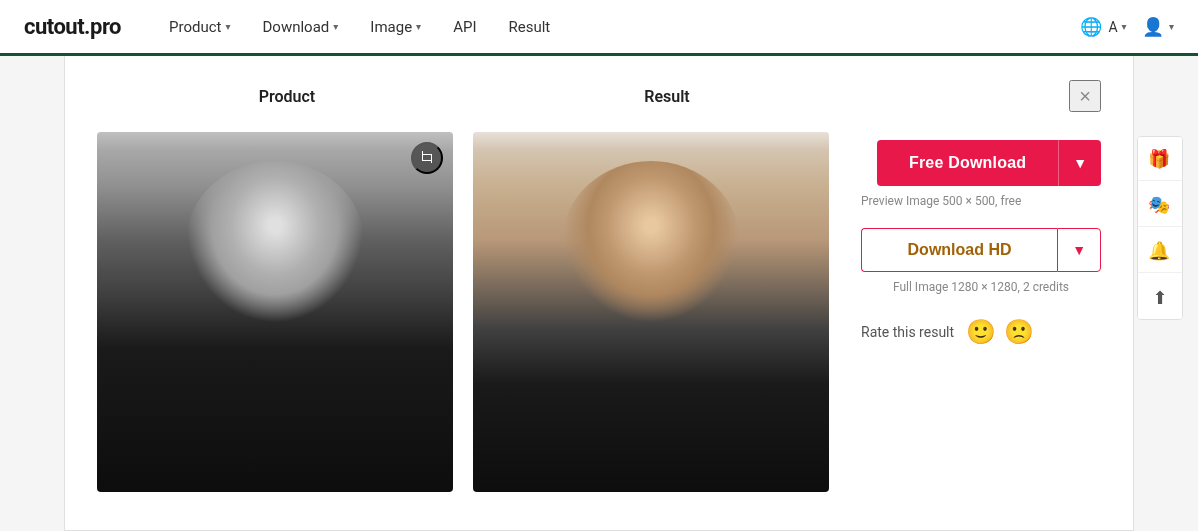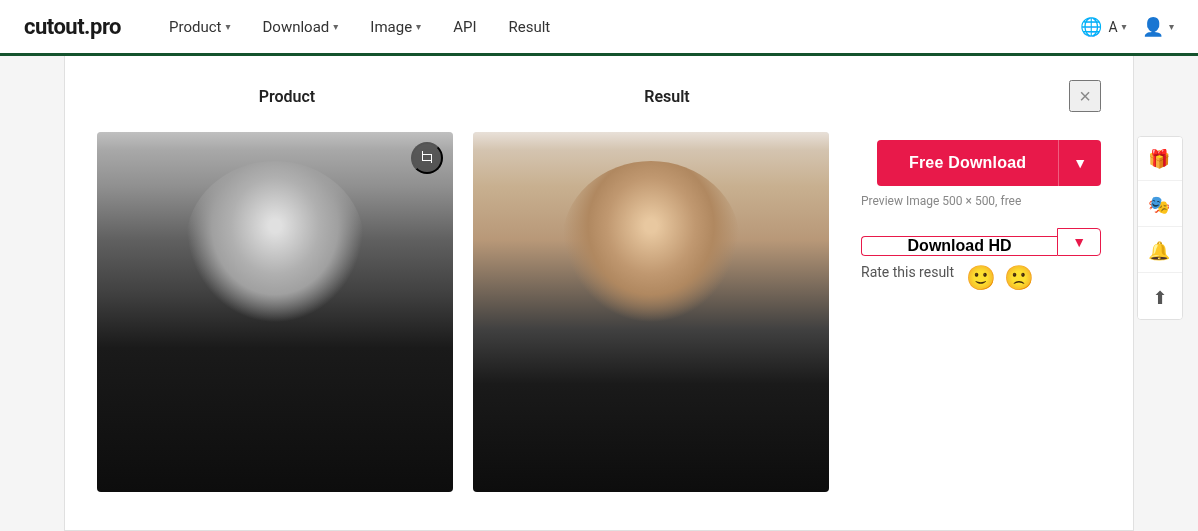--- a/index.html
+++ b/index.html
@@ -201,29 +201,28 @@
 
     .download-hd-row {
       display: flex;
       align-items: stretch;
       margin-bottom: 8px;
     }
 
     .download-hd-btn {
       flex: 1;
       background: #fff;
-      color: #000000;
+      color: #a16207;
       border: 1.5px solid #e8194a;
       border-right: none;
-      padding: 0 20px;
+      padding: 12px 20px;
       font-size: 16px;
       font-weight: 600;
       cursor: pointer;
       border-radius: 4px 0 0 4px;
-      margin-top: 8px;
     }
 
     .dropdown-btn-outline {
       background: #fff;
       color: #e8194a;
       border: 1.5px solid #e8194a;
       padding: 0 14px;
       cursor: pointer;
       border-radius: 0 4px 4px 0;
       font-size: 14px;
@@ -233,21 +232,21 @@
 
     .hd-text {
       text-align: center;
       font-size: 12px;
       color: #888;
       margin-bottom: 24px;
     }
 
     .rate-row {
       display: flex;
-      align-items: flex-start;
+      align-items: center;
       gap: 12px;
     }
     .rate-label {
       font-size: 14px;
       color: #555;
     }
     .rate-icons {
       display: flex;
       gap: 8px;
     }
@@ -390,20 +389,21 @@
           </button>
         </div>
         <div class="preview-text">Preview Image 500 × 500, free</div>
 
         <div class="download-hd-row">
           <button class="download-hd-btn">Download HD</button>
           <button class="dropdown-btn-outline">
             <span>▼</span>
           </button>
         </div>
+        <div class="hd-text">Full Image 1280 × 1280, 2 credits</div>
 
         <div class="rate-row">
           <span class="rate-label">Rate this result</span>
           <div class="rate-icons">
             <span class="rate-icon">🙂</span>
             <span class="rate-icon">🙁</span>
           </div>
         </div>
 
       </div>

